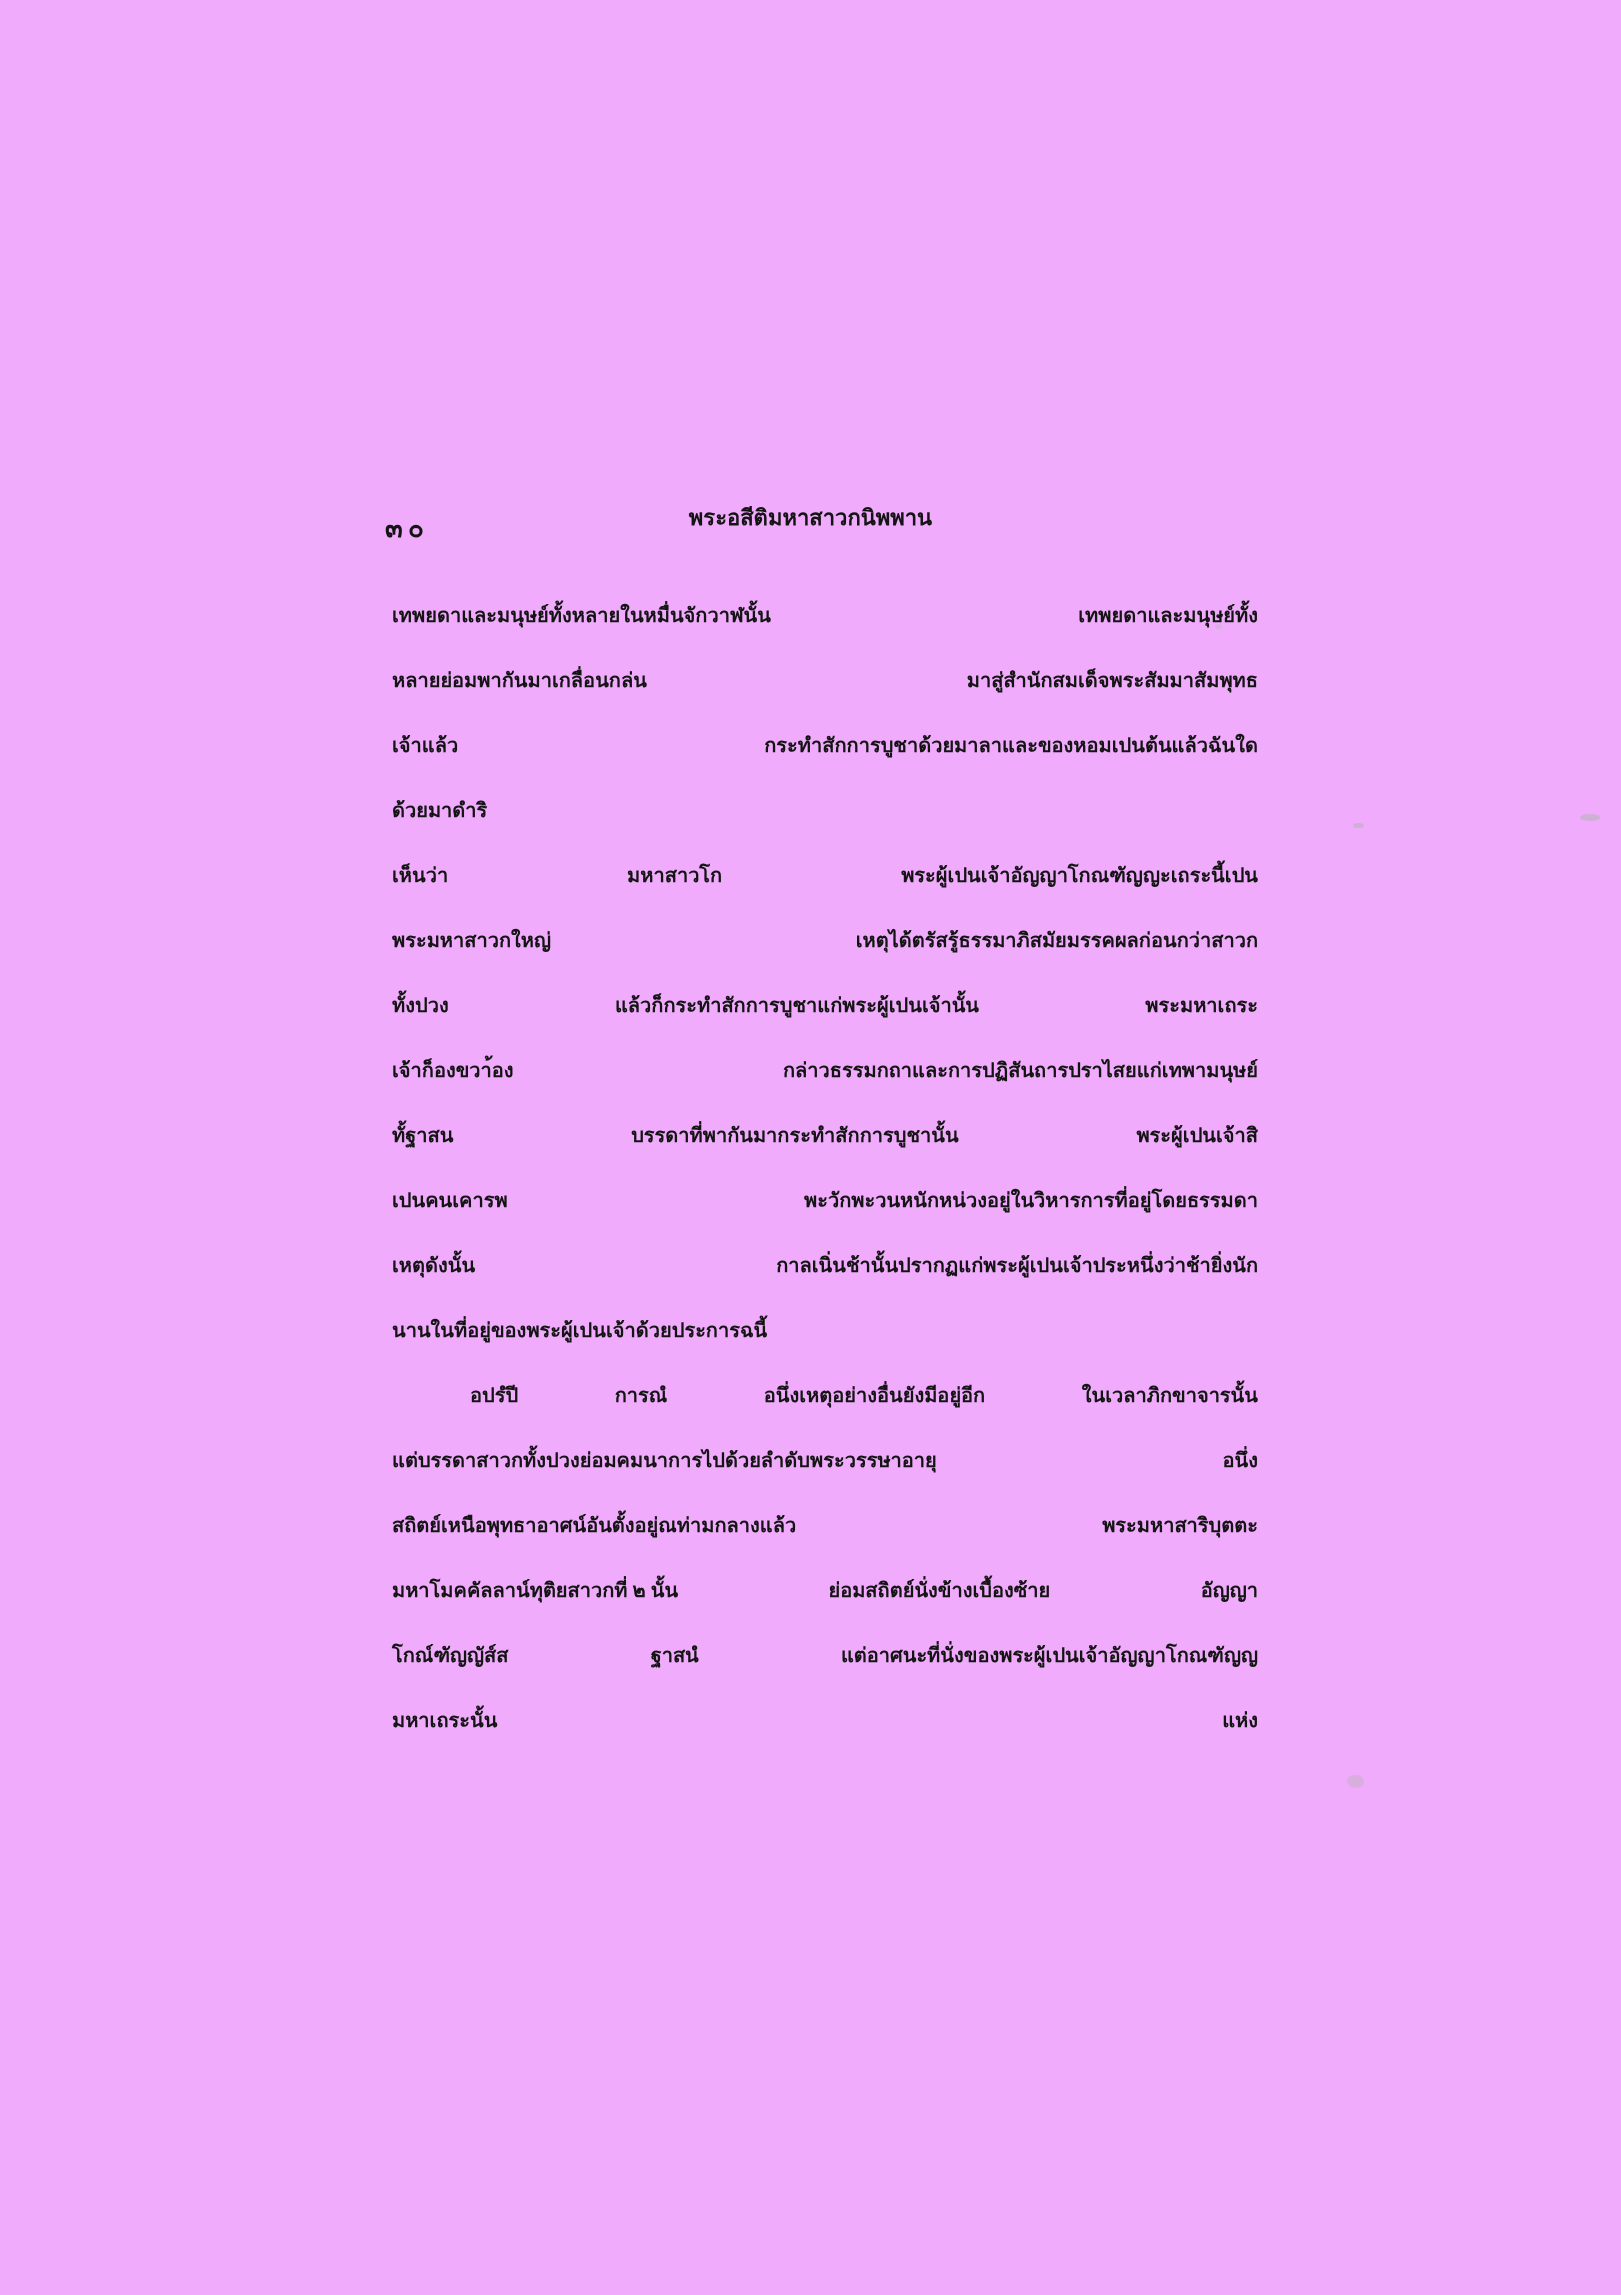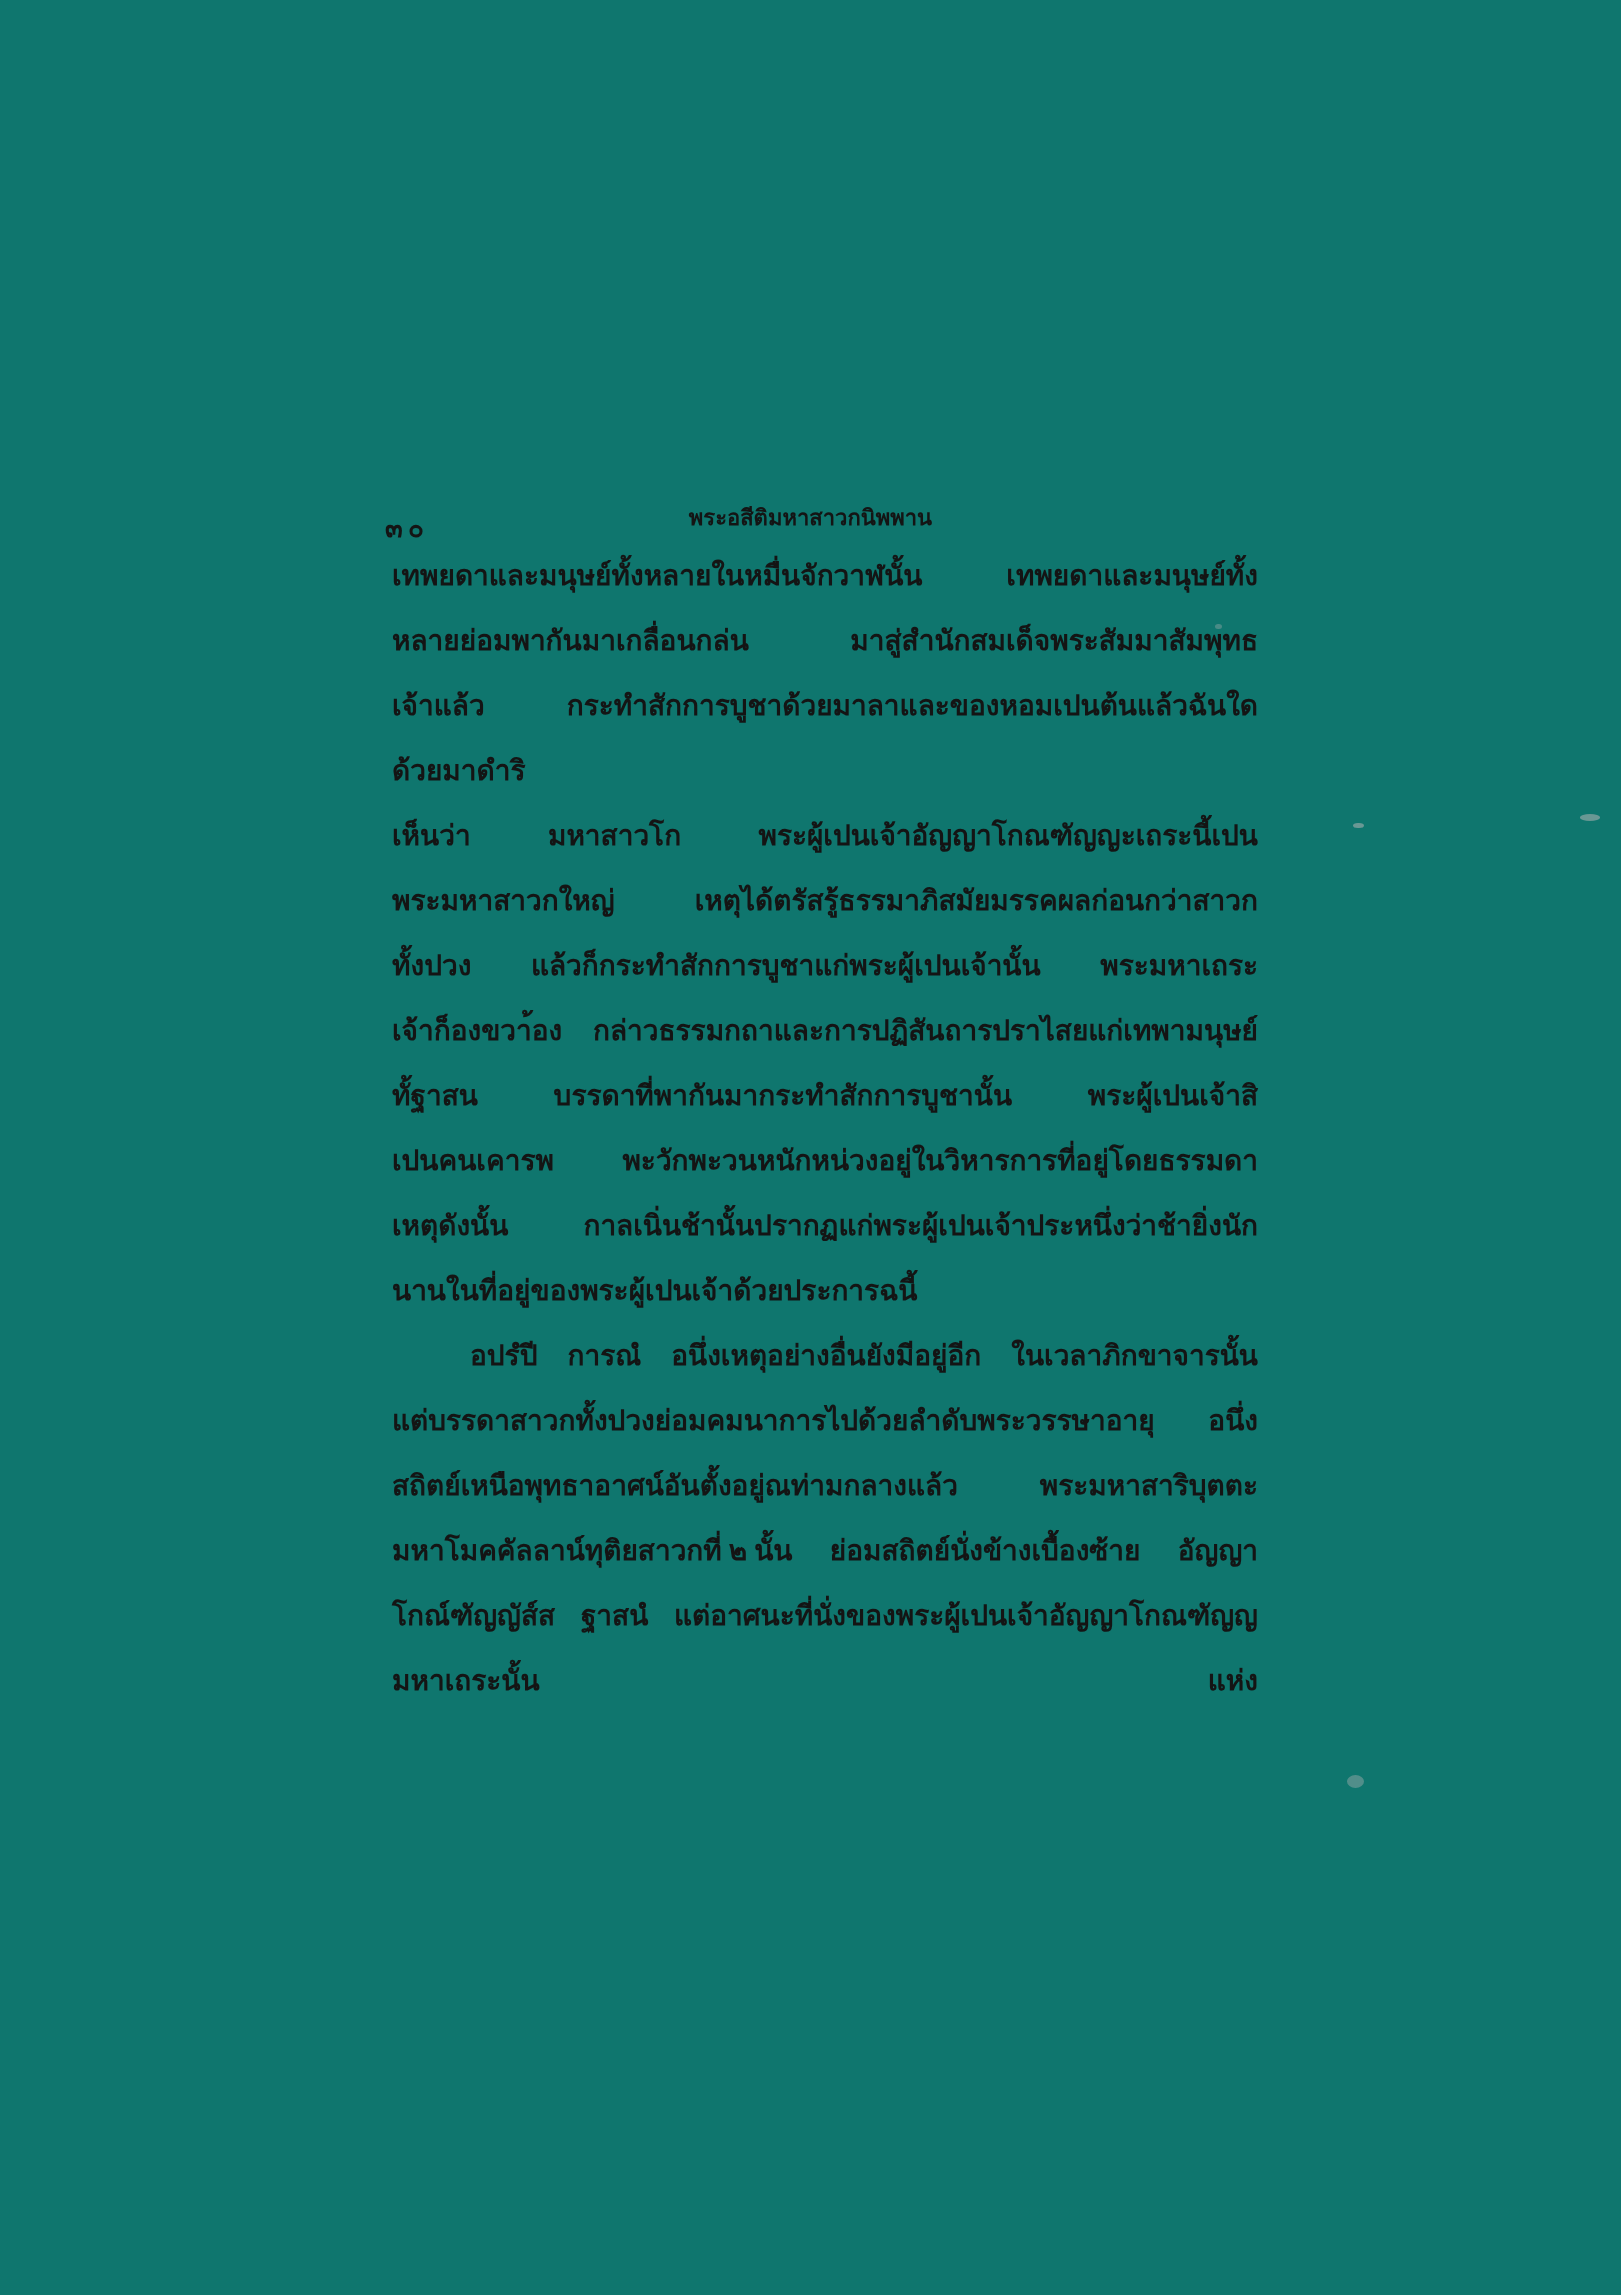--- a/index.html
+++ b/index.html
@@ -1,20 +1,20 @@
 <!DOCTYPE html>
 <html style="font-size:10.5px"><head>
 <meta charset="utf-8">
 <style>
   html, body { margin: 0; padding: 0; background: #e8e8e8; }
   .page {
     position: relative;
     width: 1621px;
     height: 2295px;
-    background: #0f766e;
+    background: #f0abfc;
     font-family: "Liberation Serif", "DejaVu Serif", serif;
     color: #141414;
     overflow: hidden;
   }
   .page-number {
     position: absolute;
     left: 385px;
     top: 507px;
     font-size: 26px;
     font-weight: bold;
@@ -33,23 +33,23 @@
   }
   .text-block {
     position: absolute;
     left: 392px;
     top: 561px;
     width: 866px;
   }
   .line {
     display: flex;
     justify-content: space-between;
-    align-items: flex-start;
+    align-items: flex-end;
     height: 65px;
-    font-size: 28px;
+    font-size: 20px;
     font-weight: bold;
     white-space: nowrap;
     line-height: 1.1;
   }
   .line.single { justify-content: flex-start; }
   .line.indent { padding-left: 78px; }
   .line span { display: inline-block; }
   .speck {
     position: absolute;
     background: #b5b5b5;

